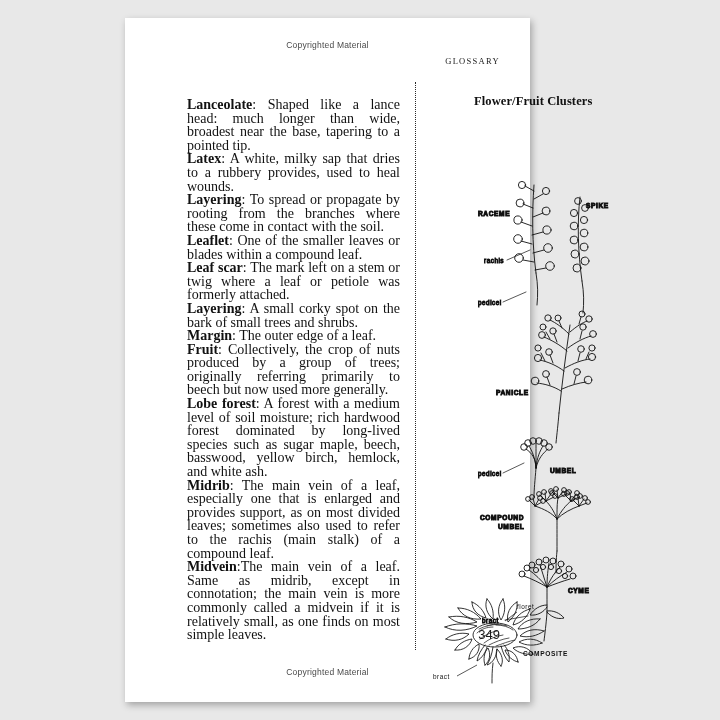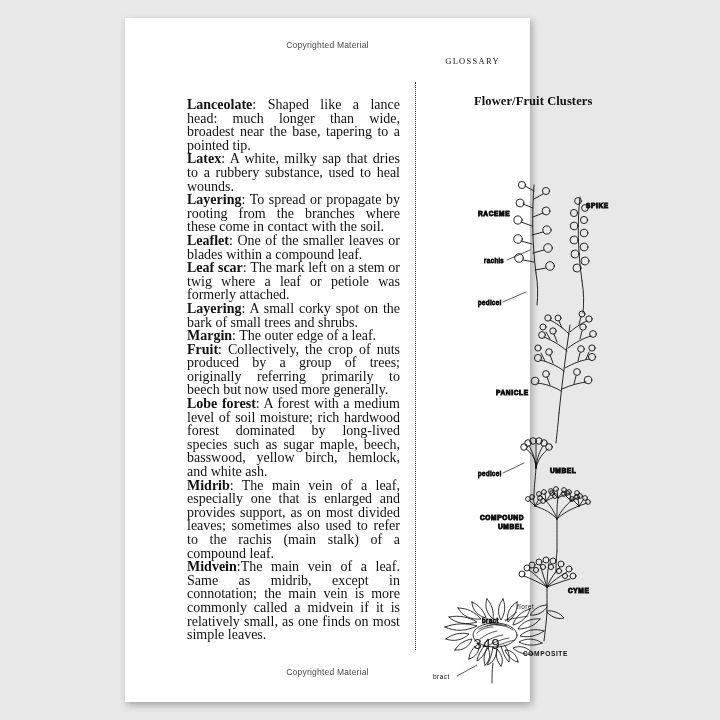--- a/index.html
+++ b/index.html
@@ -41,23 +41,23 @@
     top: 38px;
     font-family: "Liberation Serif", serif;
     font-size: 8.5px;
     letter-spacing: 1.3px;
     color: #1a1a1a;
   }
 
   .page-number {
     position: absolute;
     right: 30px;
-    bottom: 48px;
-    font-family: Liberation Mono, monospace;
-    font-size: 15px;
+    bottom: 60px;
+    font-family: Liberation Sans, sans-serif;
+    font-size: 13px;
     color: #1a1a1a;
   }
 
   
   .columns {
     position: absolute;
     left: 62px;
     top: 64px;
     width: 380px;
     height: 570px;
@@ -128,21 +128,21 @@
 
 <div id="page">
 
   <div class="watermark top">Copyrighted Material</div>
   <div class="running-head">GLOSSARY</div>
 
   <div class="columns">
 
     <div class="col-left">
       <p><span class="term">Lanceolate</span><span>:</span><span> Shaped like a lance head: much longer than wide, broadest near the base, tapering to a pointed tip.</span></p>
-      <p><span class="term">Latex</span><span>:</span><span> A white, milky sap that dries to a rubbery substance, used to heal wounds.</span></p>
+      <p><span class="term">Latex</span><span>:</span><span> A white, milky sap that dries to a rubbery provides, used to heal wounds.</span></p>
       <p><span class="term">Layering</span><span>:</span><span> To spread or propagate by rooting from the branches where these come in contact with the soil.</span></p>
       <p><span class="term">Leaflet</span><span>:</span><span> One of the smaller leaves or blades within a compound leaf.</span></p>
       <p><span class="term">Leaf scar</span><span>:</span><span> The mark left on a stem or twig where a leaf or petiole was formerly attached.</span></p>
       <p><span class="term">Layering</span><span>:</span><span> A small corky spot on the bark of small trees and shrubs.</span></p>
       <p><span class="term">Margin</span><span>:</span><span> The outer edge of a leaf.</span></p>
       <p><span class="term">Fruit</span><span>:</span><span> Collectively, the crop of nuts produced by a group of trees; originally referring primarily to beech but now used more generally.</span></p>
       <p><span class="term">Lobe forest</span><span>:</span><span> A forest with a medium level of soil moisture; rich hardwood forest dominated by long-lived species such as sugar maple, beech, basswood, yellow birch, hemlock, and white ash.</span></p>
       <p><span class="term">Midrib</span><span>:</span><span> The main vein of a leaf, especially one that is enlarged and provides support, as on most divided leaves; sometimes also used to refer to the rachis (main stalk) of a compound leaf.</span></p>
       <p><span class="term">Midvein</span><span>:</span><span>The main vein of a leaf. Same as midrib, except in connotation; the main vein is more commonly called a midvein if it is relatively small, as one finds on most simple leaves.</span></p>
     </div>

